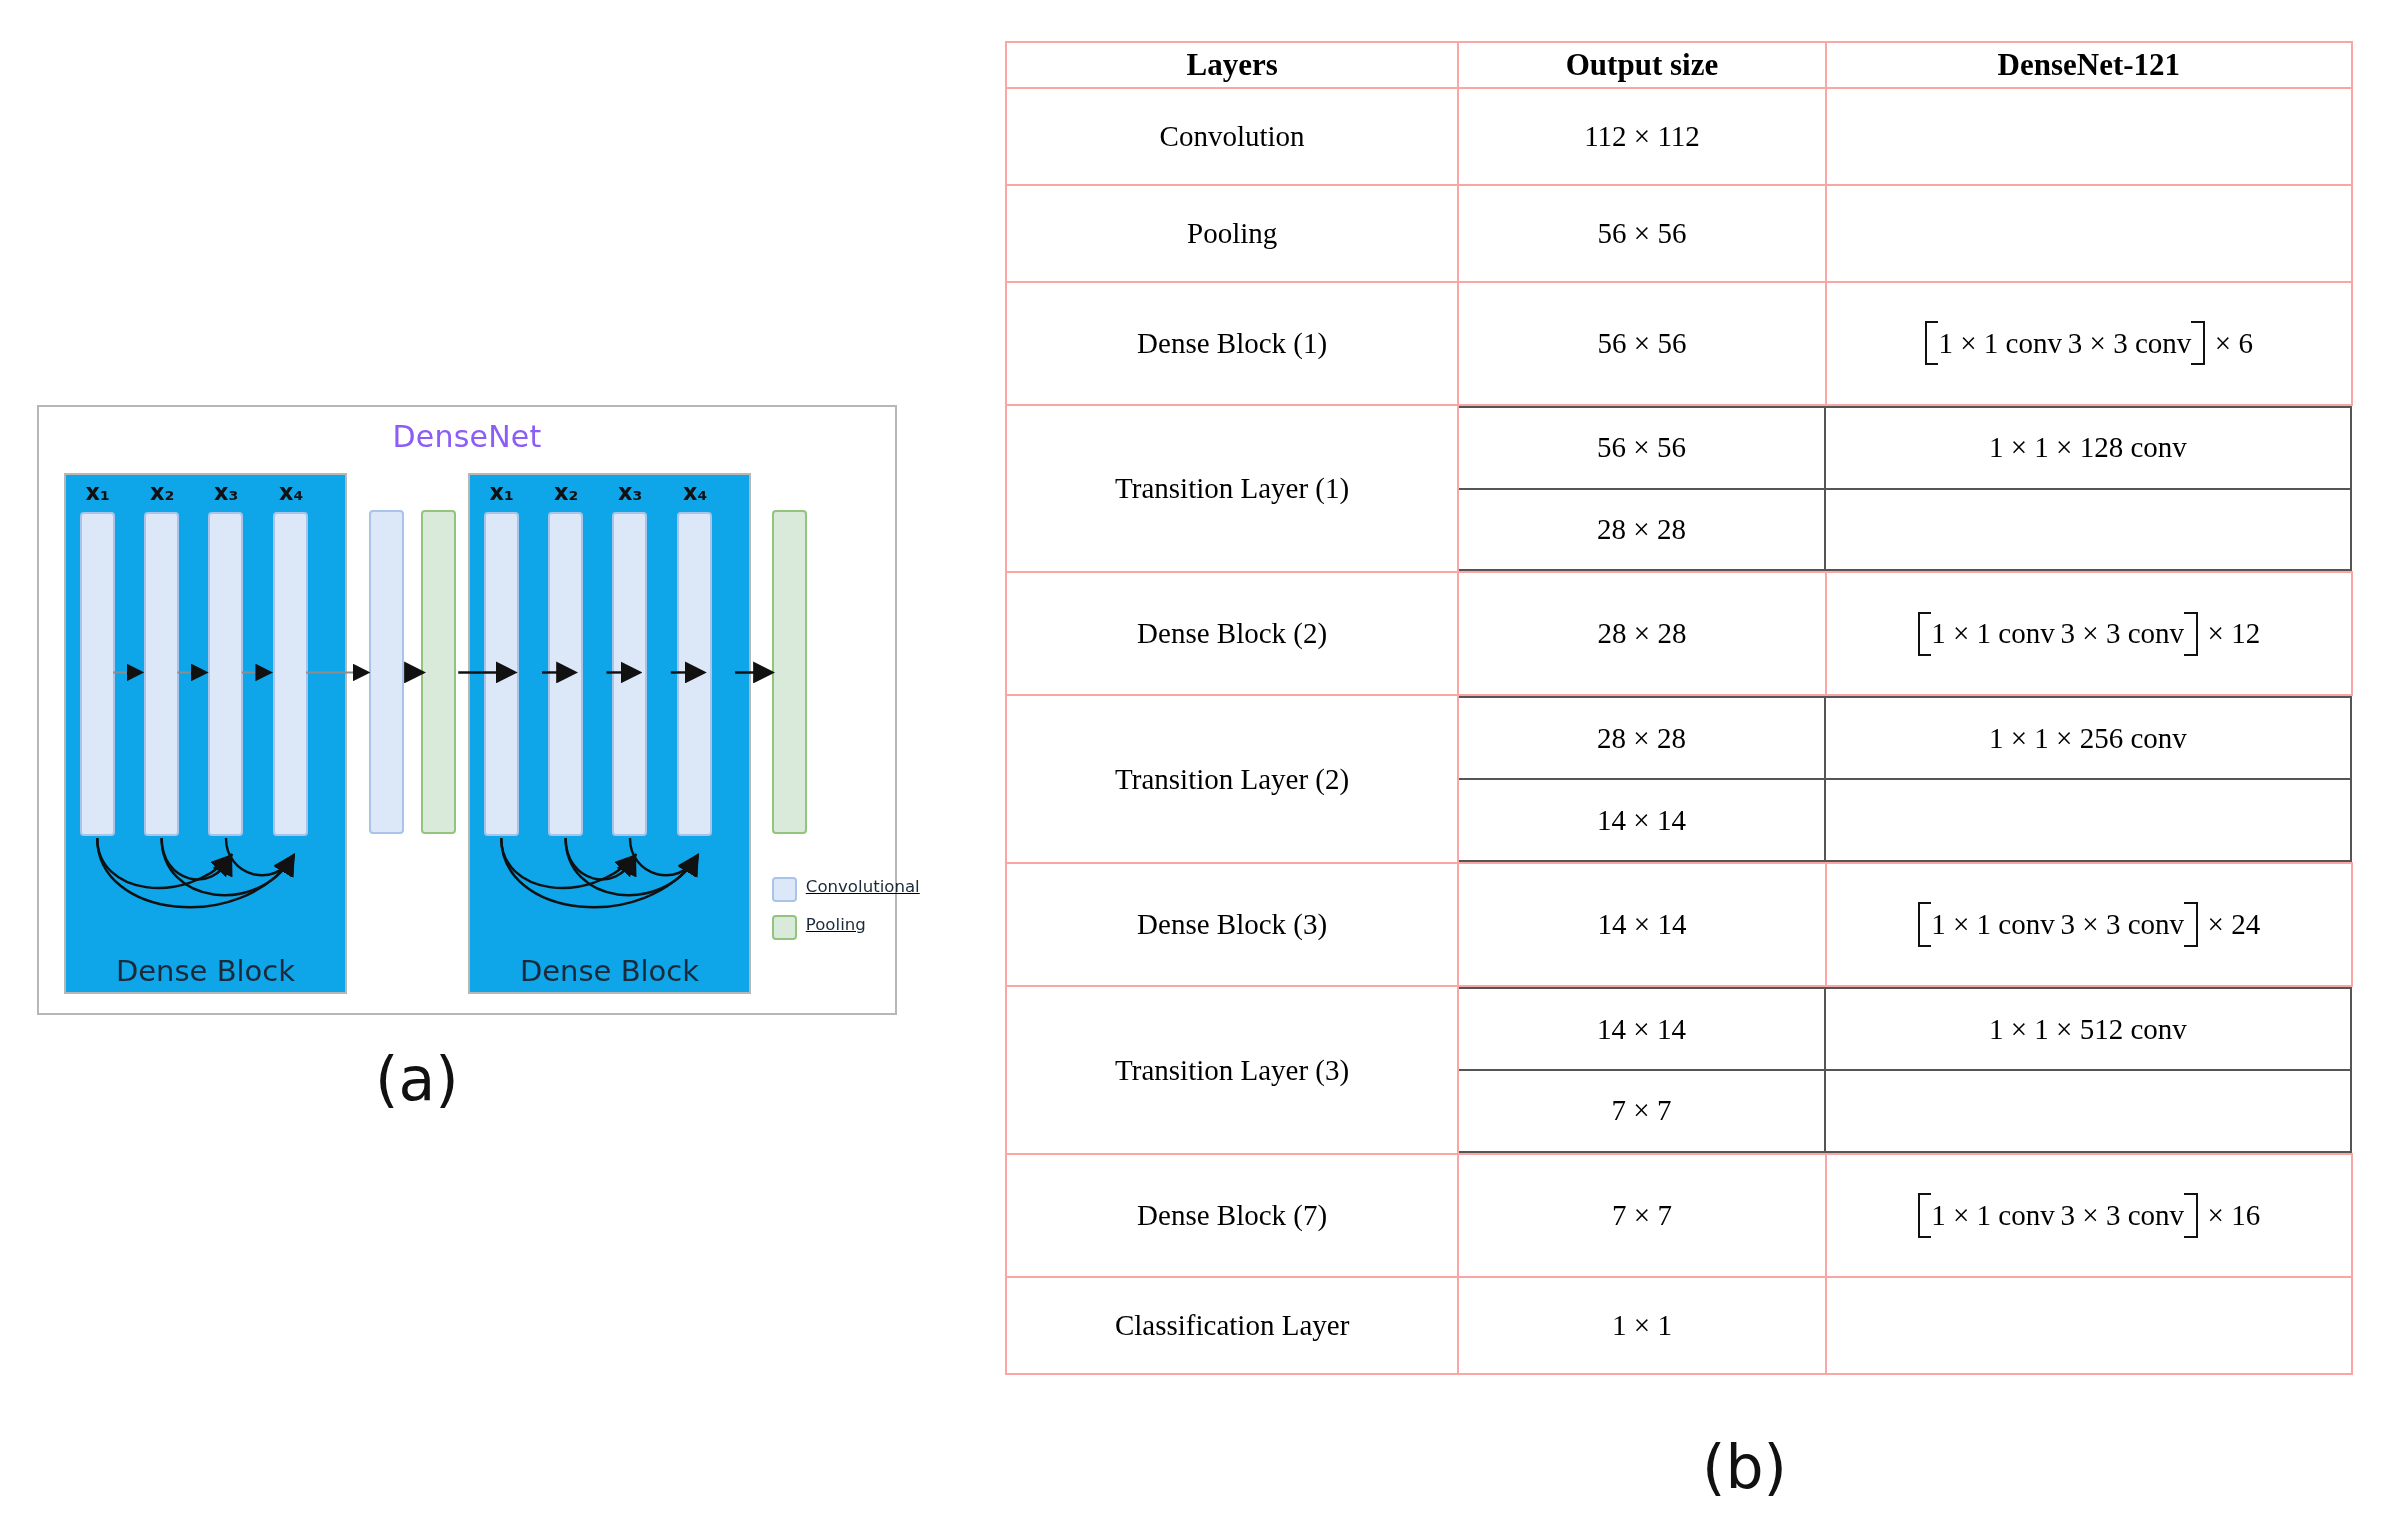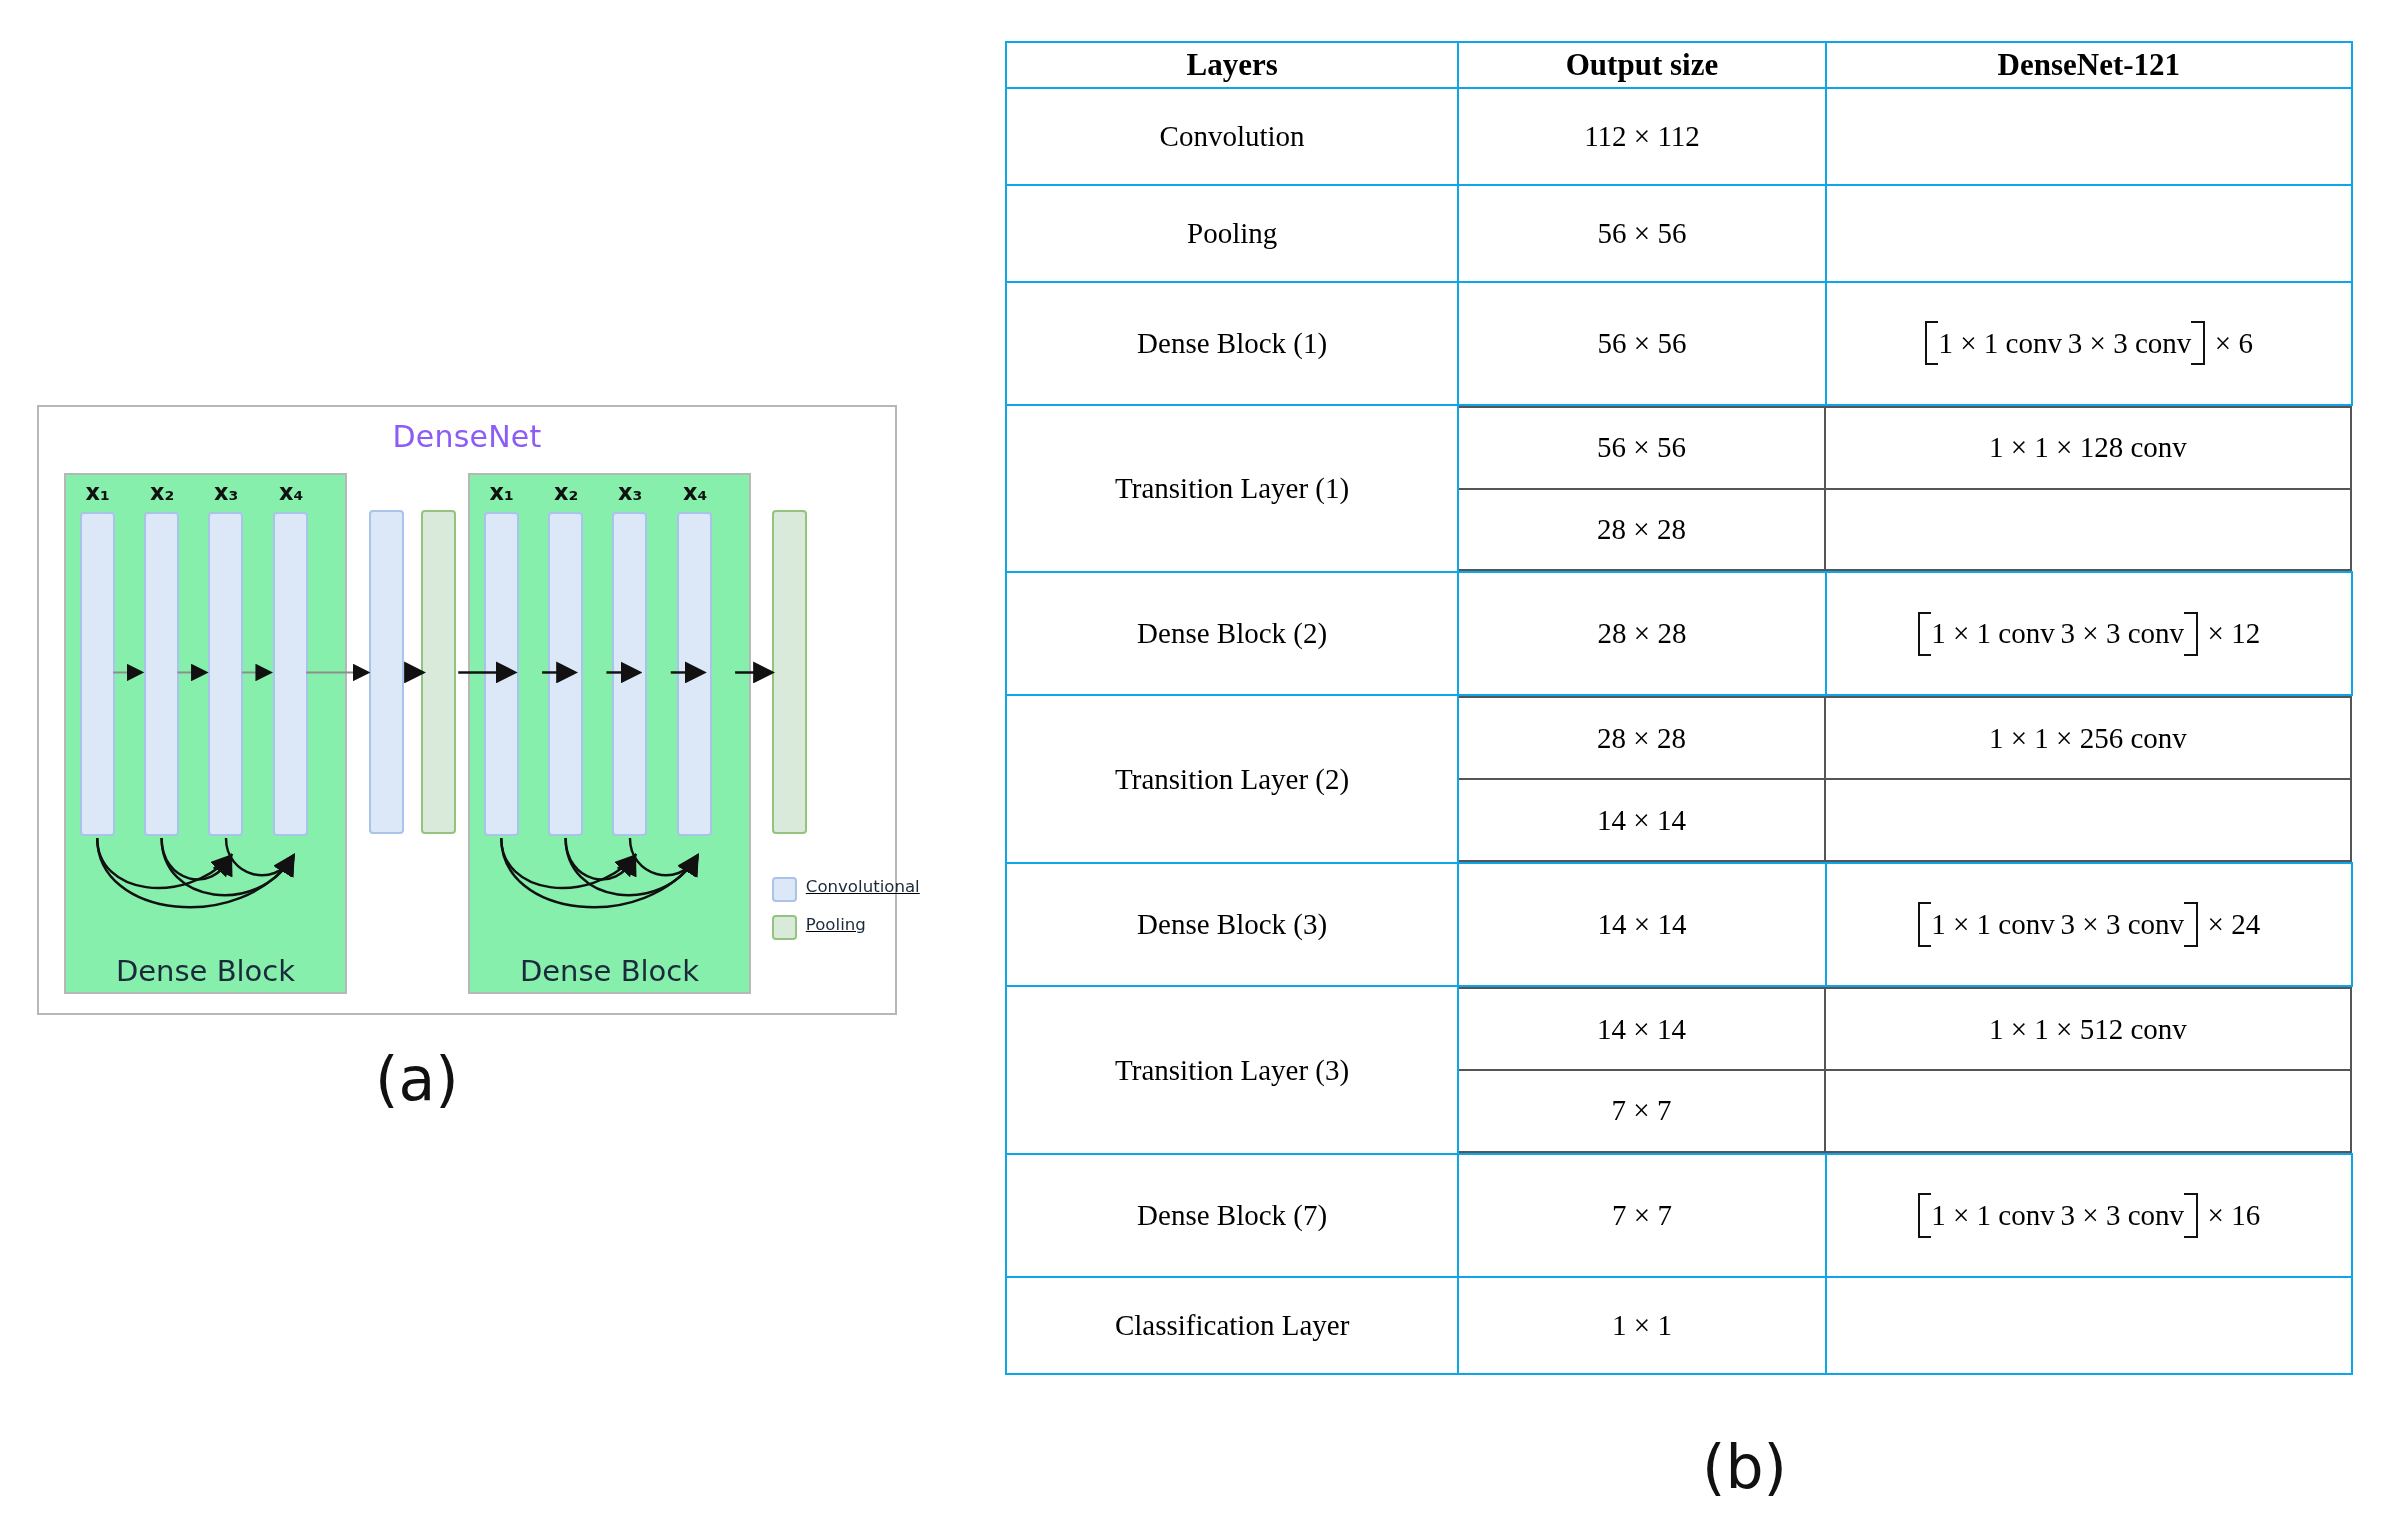--- a/index.html
+++ b/index.html
@@ -6,21 +6,21 @@
   body{width:2396px;height:1537px;position:relative;font-family:"Liberation Serif",serif;overflow:hidden;}
 
   
   #panel-a{position:absolute;left:0;top:0;width:975px;height:1537px;}
   #densenet-figure{position:absolute;left:37px;top:405px;width:860px;height:610px;
       border:2px solid #b7b7b7;background:#fff;box-sizing:border-box;}
   #densenet-title{position:absolute;left:0;top:11.7px;width:100%;text-align:center;
       font-family:"DejaVu Sans",sans-serif;font-size:30px;color:#8b5cf6;letter-spacing:0.2px;}
 
   .dense-block{position:absolute;top:66px;height:521px;border:2px solid #b7b7b7;
-      background:#86efac;box-sizing:border-box;}
+      background:#0ea5e9;box-sizing:border-box;}
   #dense-block-1{left:25px;width:283px;}
   #dense-block-2{left:429px;width:283px;}
 
   .db-caption{position:absolute;bottom:3.9px;left:0;width:100%;text-align:center;
       font-family:"DejaVu Sans",sans-serif;font-size:29px;color:#1a2a3a;}
 
   .conv-bar,.pool-bar{position:absolute;border-radius:3.9px;box-sizing:border-box;}
   .conv-bar{background:#dce7f7;border:2px solid #a9c4e8;}
   .pool-bar{background:#d9eada;border:2px solid #93c47d;}
 
@@ -35,21 +35,21 @@
   .legend-label{font-family:"DejaVu Sans",sans-serif;font-size:16.6px;color:#1a2a3a;white-space:nowrap;}
 
   .caption{position:absolute;font-family:"DejaVu Sans",sans-serif;font-size:60px;color:#111;}
   #caption-a{left:375px;top:1044px;}
   #caption-b{left:1702px;top:1432px;}
 
   
   #panel-b{position:absolute;left:1005px;top:41px;width:1348px;height:1334px;}
   table{border-collapse:collapse;width:100%;height:100%;table-layout:fixed;
         font-family:"Liberation Serif",serif;}
-  th,td{border:2px solid #0ea5e9;text-align:center;vertical-align:middle;padding:3.9px 5.9px;}
+  th,td{border:2px solid #fca5a5;text-align:center;vertical-align:middle;padding:3.9px 5.9px;}
   th{font-size:31px;font-weight:700;}
   td{font-size:29px;font-weight:400;}
   col.c1{width:33.6%;} col.c2{width:27.3%;} col.c3{width:39.1%;}
   td.split{padding:0;border:none;}
   .split-inner{width:100%;height:100%;display:flex;flex-direction:column;}
   .split-cell{flex:1;display:flex;align-items:center;justify-content:center;
       border:2px solid #555;border-top:none;border-left:none;box-sizing:border-box;font-size:29px;}
   .split-cell:first-child{border-top:2px solid #555;}
 
   

